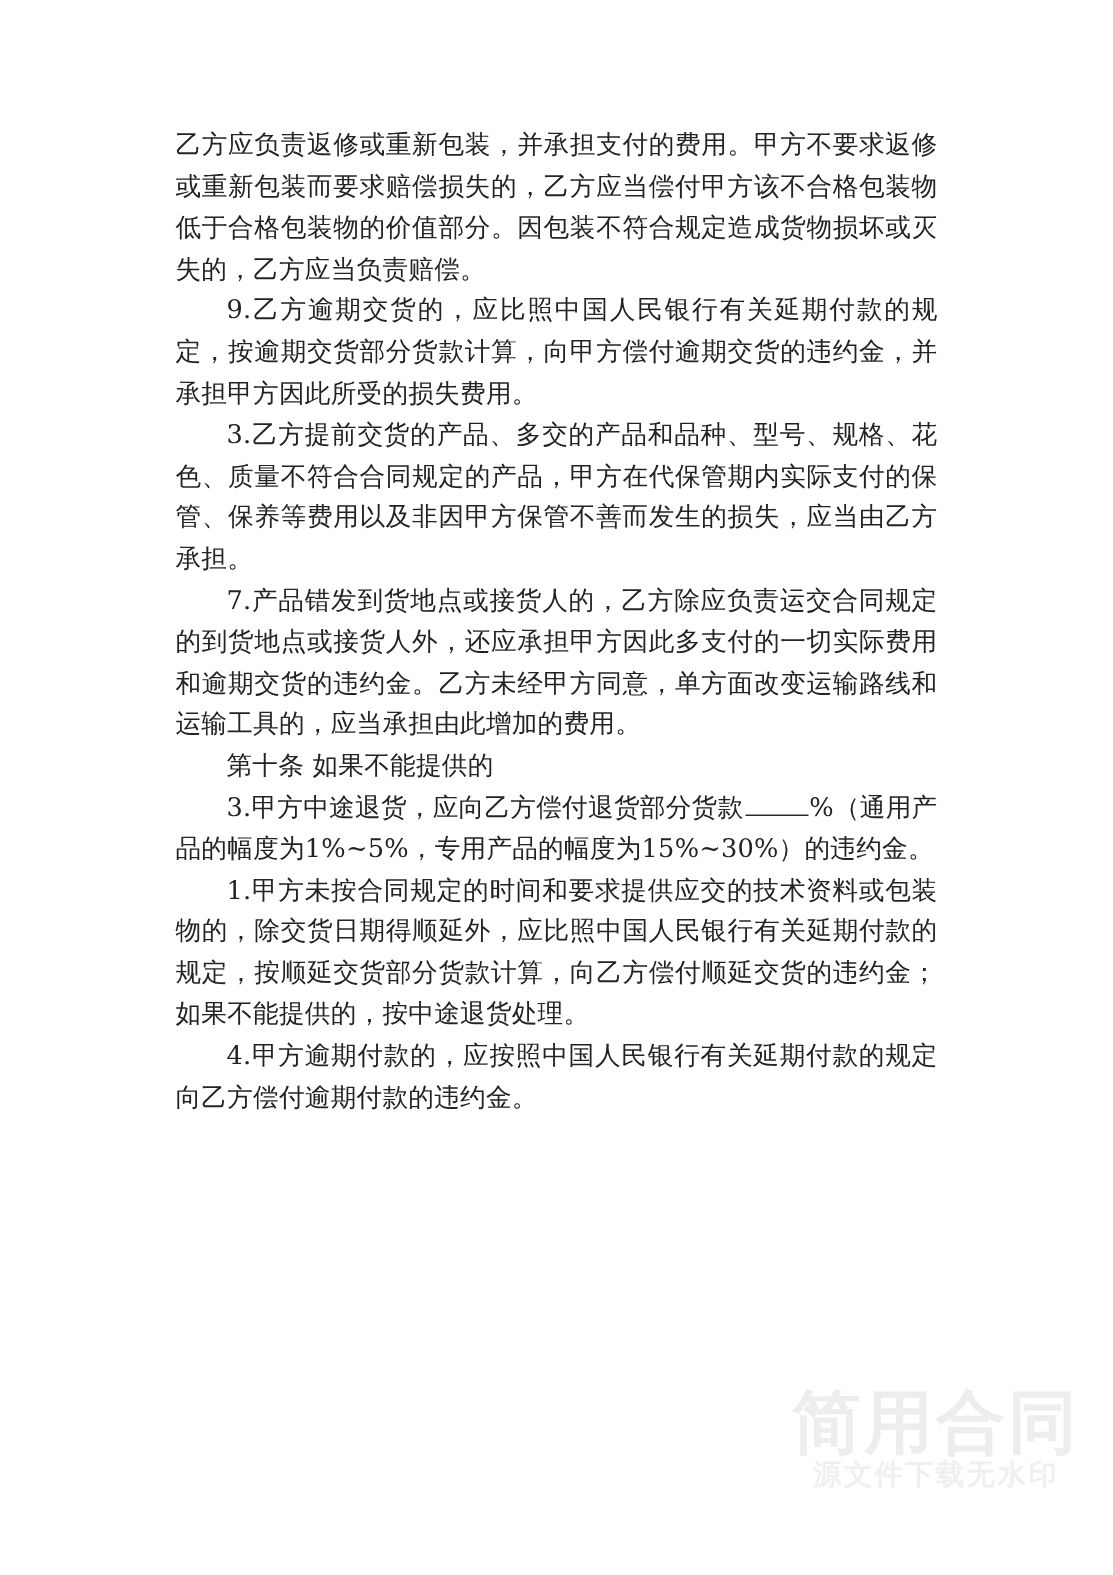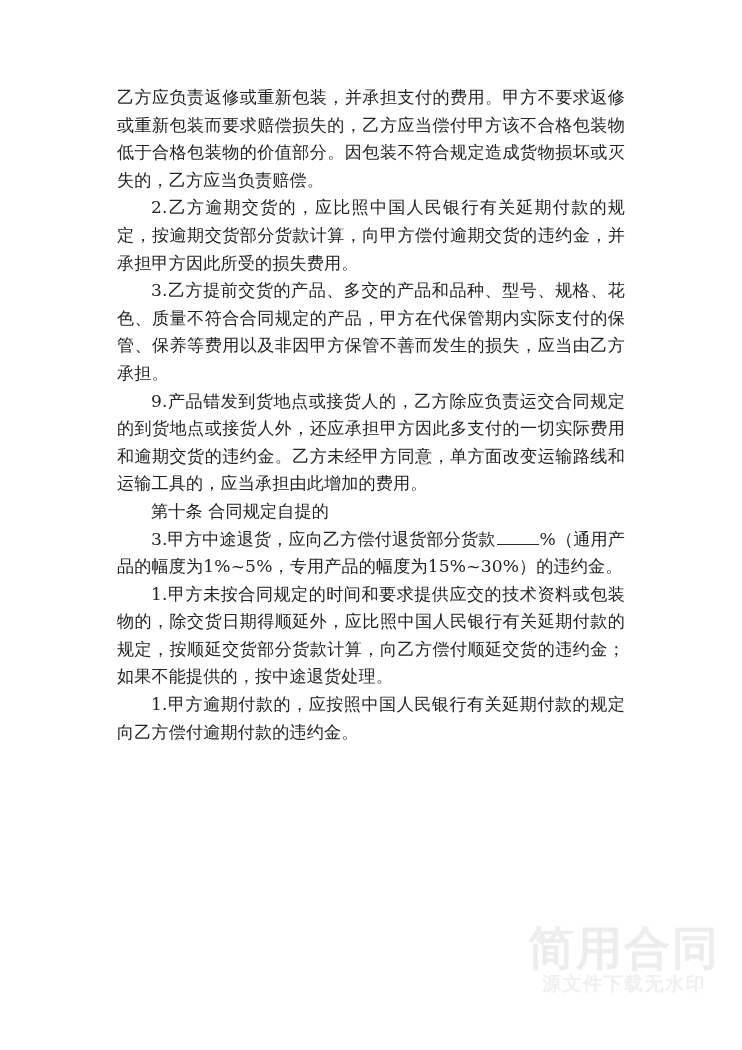--- a/index.html
+++ b/index.html
@@ -103,35 +103,35 @@
 </style>
 </head>
 <body>
 
 <div id="page">
 
   <div id="text-column">
 
     <p class="para noindent">乙方应负责返修或重新包装，并承担支付的费用。甲方不要求返修或重新包装而要求赔偿损失的，乙方应当偿付甲方该不合格包装物低于合格包装物的价值部分。因包装不符合规定造成货物损坏或灭失的，乙方应当负责赔偿。</p>
 
-    <p class="para indent">2.乙方逾期交货的，应比照中国人民银行有关延期付款的规定，按逾期交货部分货款计算，向甲方偿付逾期交货的违约金，并承担甲方因此所受的损失费用。</p>
+    <p class="para indent">9.乙方逾期交货的，应比照中国人民银行有关延期付款的规定，按逾期交货部分货款计算，向甲方偿付逾期交货的违约金，并承担甲方因此所受的损失费用。</p>
 
     <p class="para indent">3.乙方提前交货的产品、多交的产品和品种、型号、规格、花色、质量不符合合同规定的产品，甲方在代保管期内实际支付的保管、保养等费用以及非因甲方保管不善而发生的损失，应当由乙方承担。</p>
 
-    <p class="para indent">9.产品错发到货地点或接货人的，乙方除应负责运交合同规定的到货地点或接货人外，还应承担甲方因此多支付的一切实际费用和逾期交货的违约金。乙方未经甲方同意，单方面改变运输路线和运输工具的，应当承担由此增加的费用。</p>
+    <p class="para indent">7.产品错发到货地点或接货人的，乙方除应负责运交合同规定的到货地点或接货人外，还应承担甲方因此多支付的一切实际费用和逾期交货的违约金。乙方未经甲方同意，单方面改变运输路线和运输工具的，应当承担由此增加的费用。</p>
 
 
-    <p class="heading">第十条 合同规定自提的</p>
+    <p class="heading">第十条 如果不能提供的</p>
 
     <p class="para indent"><span>3.甲方中途退货，应向乙方偿付退货部分货款</span><span class="blank-field"></span><span>%（通用产品的幅度为1%~5%，专用产品的幅度为15%~30%）的违约金。</span></p>
 
     <p class="para indent">1.甲方未按合同规定的时间和要求提供应交的技术资料或包装物的，除交货日期得顺延外，应比照中国人民银行有关延期付款的规定，按顺延交货部分货款计算，向乙方偿付顺延交货的违约金；如果不能提供的，按中途退货处理。</p>
 
 
-    <p class="para indent">1.甲方逾期付款的，应按照中国人民银行有关延期付款的规定向乙方偿付逾期付款的违约金。</p>
+    <p class="para indent">4.甲方逾期付款的，应按照中国人民银行有关延期付款的规定向乙方偿付逾期付款的违约金。</p>
 
   </div>
 
   <div id="watermark">
     <div class="wm-main">简用合同</div>
     <div class="wm-sub">源文件下载无水印</div>
   </div>
 
 </div>
 

